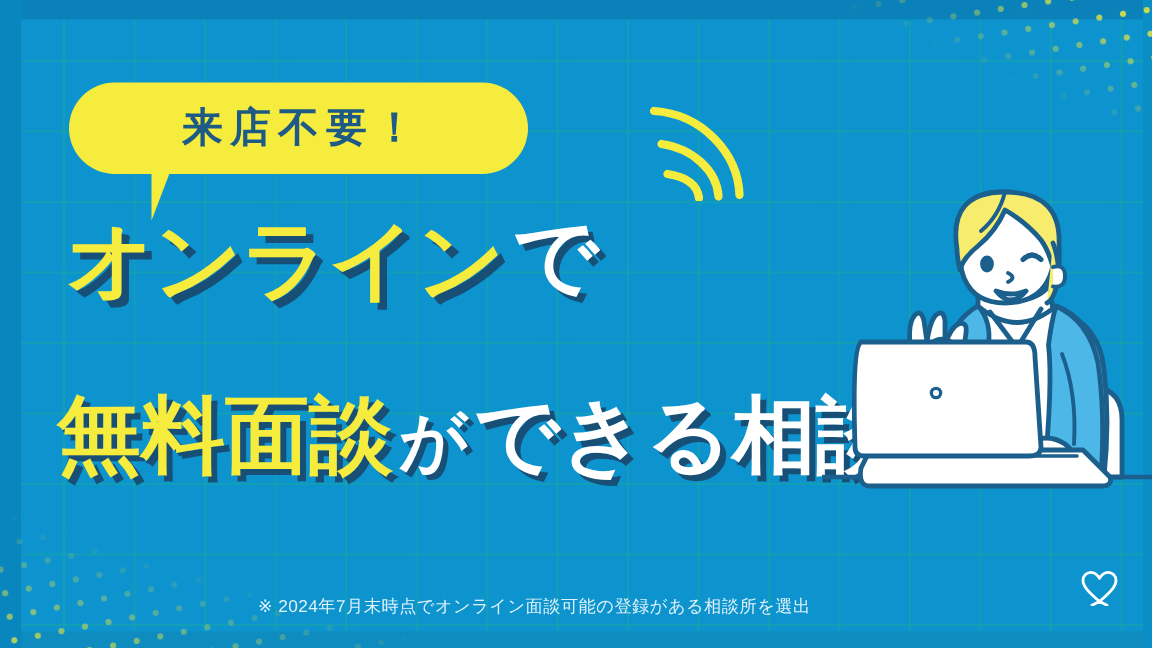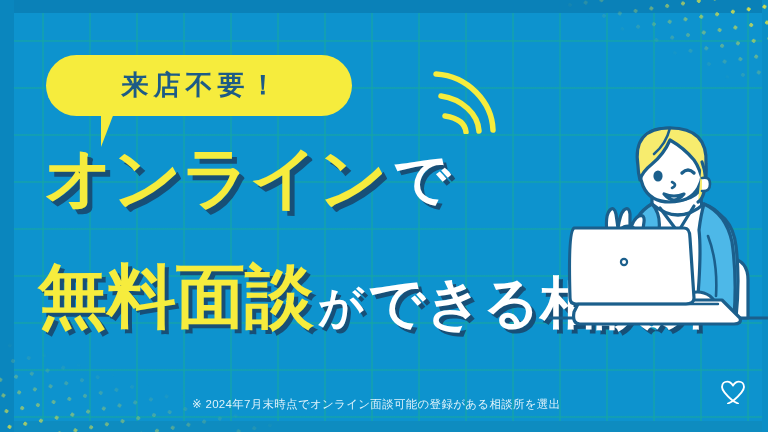--- a/index.html
+++ b/index.html
@@ -35,41 +35,41 @@
   .bubble{position:relative;width:306px;height:61px;background:#f6ec3d;border-radius:31px;
     display:flex;align-items:center;justify-content:center;}
   .bubble-txt{color:#1d5b86;font-size:27px;font-weight:bold;letter-spacing:5px;
     padding-left:5px;white-space:nowrap;line-height:1;}
   .bubble-tail{position:absolute;left:55px;top:58px;width:0;height:0;
     border-left:13px solid #f6ec3d;border-right:10px solid transparent;
     border-bottom:34px solid transparent;}
 
   
   #line1{position:absolute;left:44px;top:143px;display:flex;align-items:flex-end;line-height:1;}
-  .l1-main{font-size:68px;font-weight:bold;color:#f6ec3d;letter-spacing:-1px;
+  .l1-main{font-size:58px;font-weight:bold;color:#f6ec3d;letter-spacing:-1px;
     text-shadow:5px 5px 0 #174f77;white-space:nowrap;}
   .l1-suffix{font-size:56px;font-weight:bold;color:#ffffff;
     text-shadow:4px 4px 0 #174f77;margin-left:6px;margin-bottom:4px;white-space:nowrap;}
 
   #line2{position:absolute;left:38px;top:262px;display:flex;align-items:flex-end;line-height:1;}
-  .l2-a{font-size:69px;font-weight:bold;color:#f6ec3d;letter-spacing:0px;
+  .l2-a{font-size:56px;font-weight:bold;color:#f6ec3d;letter-spacing:0px;
     text-shadow:4px 4px 0 #174f77;white-space:nowrap;}
   .l2-b{font-size:45px;font-weight:bold;color:#ffffff;
     text-shadow:3.5px 3.5px 0 #174f77;margin-left:4px;margin-bottom:2px;white-space:nowrap;}
   .l2-c{font-size:56px;font-weight:bold;color:#ffffff;
     text-shadow:4px 4px 0 #174f77;margin-left:4px;white-space:nowrap;}
 
   
   #wifi{position:absolute;left:430px;top:62px;}
 
   
   #illus{position:absolute;left:548px;top:126px;}
 
   
-  #caption{position:absolute;left:192px;top:397px;color:#dff3fb;font-size:11.5px;
+  #caption{position:absolute;left:172px;top:397px;color:#dff3fb;font-size:11.5px;
     letter-spacing:.3px;white-space:nowrap;}
   #logo{position:absolute;right:22px;top:380px;display:flex;align-items:center;gap:5px;}
   .logo-txt{color:#ffffff;font-family:"Liberation Serif","DejaVu Serif",serif;
     font-size:30px;font-weight:bold;letter-spacing:1px;line-height:1;}
 </style>
 </head>
 <body>
 
 <div id="banner">
 

